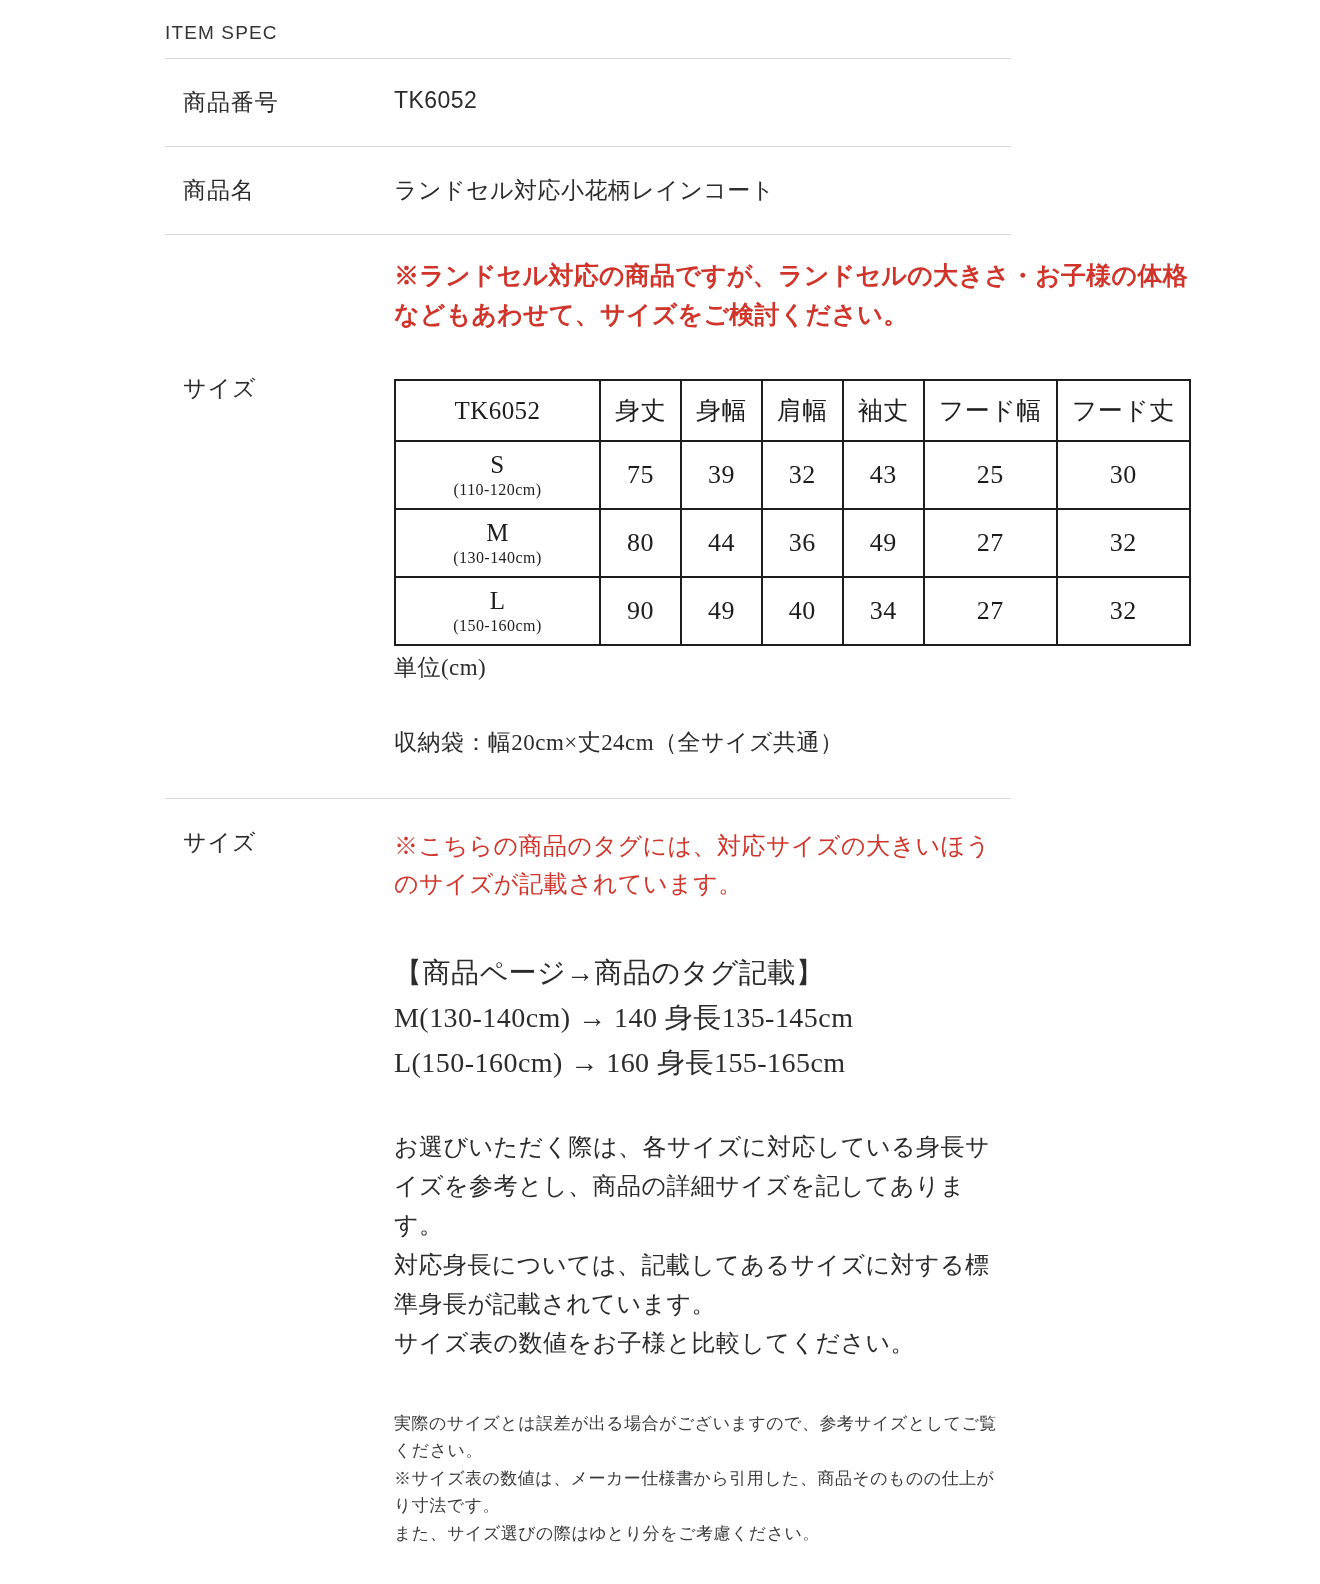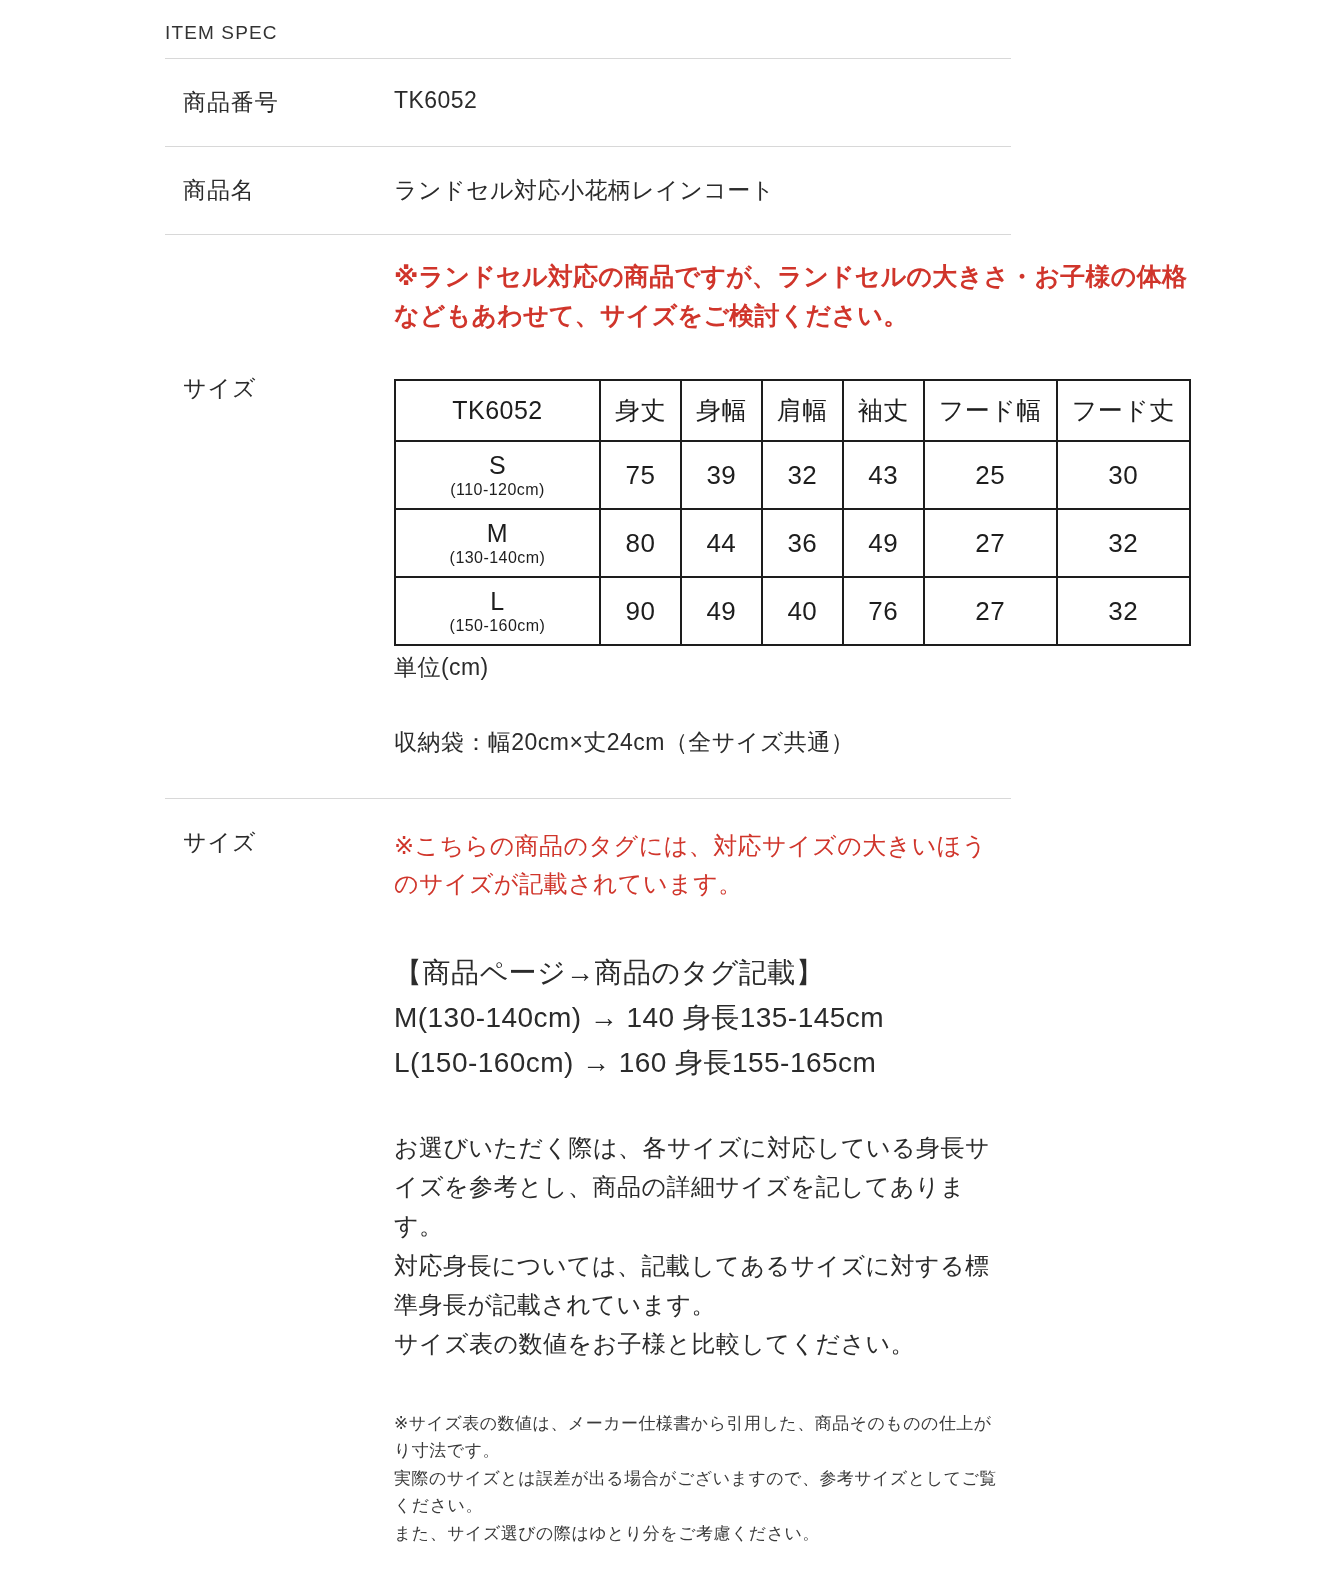--- a/index.html
+++ b/index.html
@@ -58,21 +58,21 @@
   .spec-value {
     flex: 1 1 auto;
     box-sizing: border-box;
     padding: 28px 10px 28px 4px;
     font-size: 23px;
     color: #2b2b2b;
     letter-spacing: 0.02em;
   }
 
   .spec-row.size .spec-label { padding-top: 138px; }
-  .spec-row.size .spec-value { padding-top: 22px; padding-bottom: 30px; }
+  .spec-row.size .spec-value { padding-top: 22px; padding-bottom: 30px; font-family: Liberation Serif, serif; }
 
   
   .notice-red {
     color: #d0352b;
     font-weight: bold;
     font-size: 25px;
     line-height: 1.55;
     letter-spacing: 0.01em;
     margin: 0 0 44px 0;
   }
@@ -222,21 +222,21 @@
             <td class="num">32</td>
           </tr>
           <tr>
             <td class="rowhead">
               <span class="sz">L</span>
               <span class="rng">(150-160cm)</span>
             </td>
             <td class="num">90</td>
             <td class="num">49</td>
             <td class="num">40</td>
-            <td class="num">76</td>
+            <td class="num">34</td>
             <td class="num">27</td>
             <td class="num">32</td>
           </tr>
         </tbody>
       </table>
 
       <div class="unit-line">単位(cm)</div>
 
       <div class="bag-line">収納袋：幅20cm×丈24cm（全サイズ共通）</div>
 
@@ -257,21 +257,21 @@
         <div>L(150-160cm) → 160 身長155-165cm</div>
       </div>
 
       <div class="desc-block">
         <div>お選びいただく際は、各サイズに対応している身長サイズを参考とし、商品の詳細サイズを記してあります。</div>
         <div>対応身長については、記載してあるサイズに対する標準身長が記載されています。</div>
         <div>サイズ表の数値をお子様と比較してください。</div>
       </div>
 
       <div class="fineprint">
+        <div>実際のサイズとは誤差が出る場合がございますので、参考サイズとしてご覧ください。</div>
         <div>※サイズ表の数値は、メーカー仕様書から引用した、商品そのものの仕上がり寸法です。</div>
-        <div>実際のサイズとは誤差が出る場合がございますので、参考サイズとしてご覧ください。</div>
         <div>また、サイズ選びの際はゆとり分をご考慮ください。</div>
       </div>
 
     </div>
   </div>
 
 </div>
 
 </body></html>

